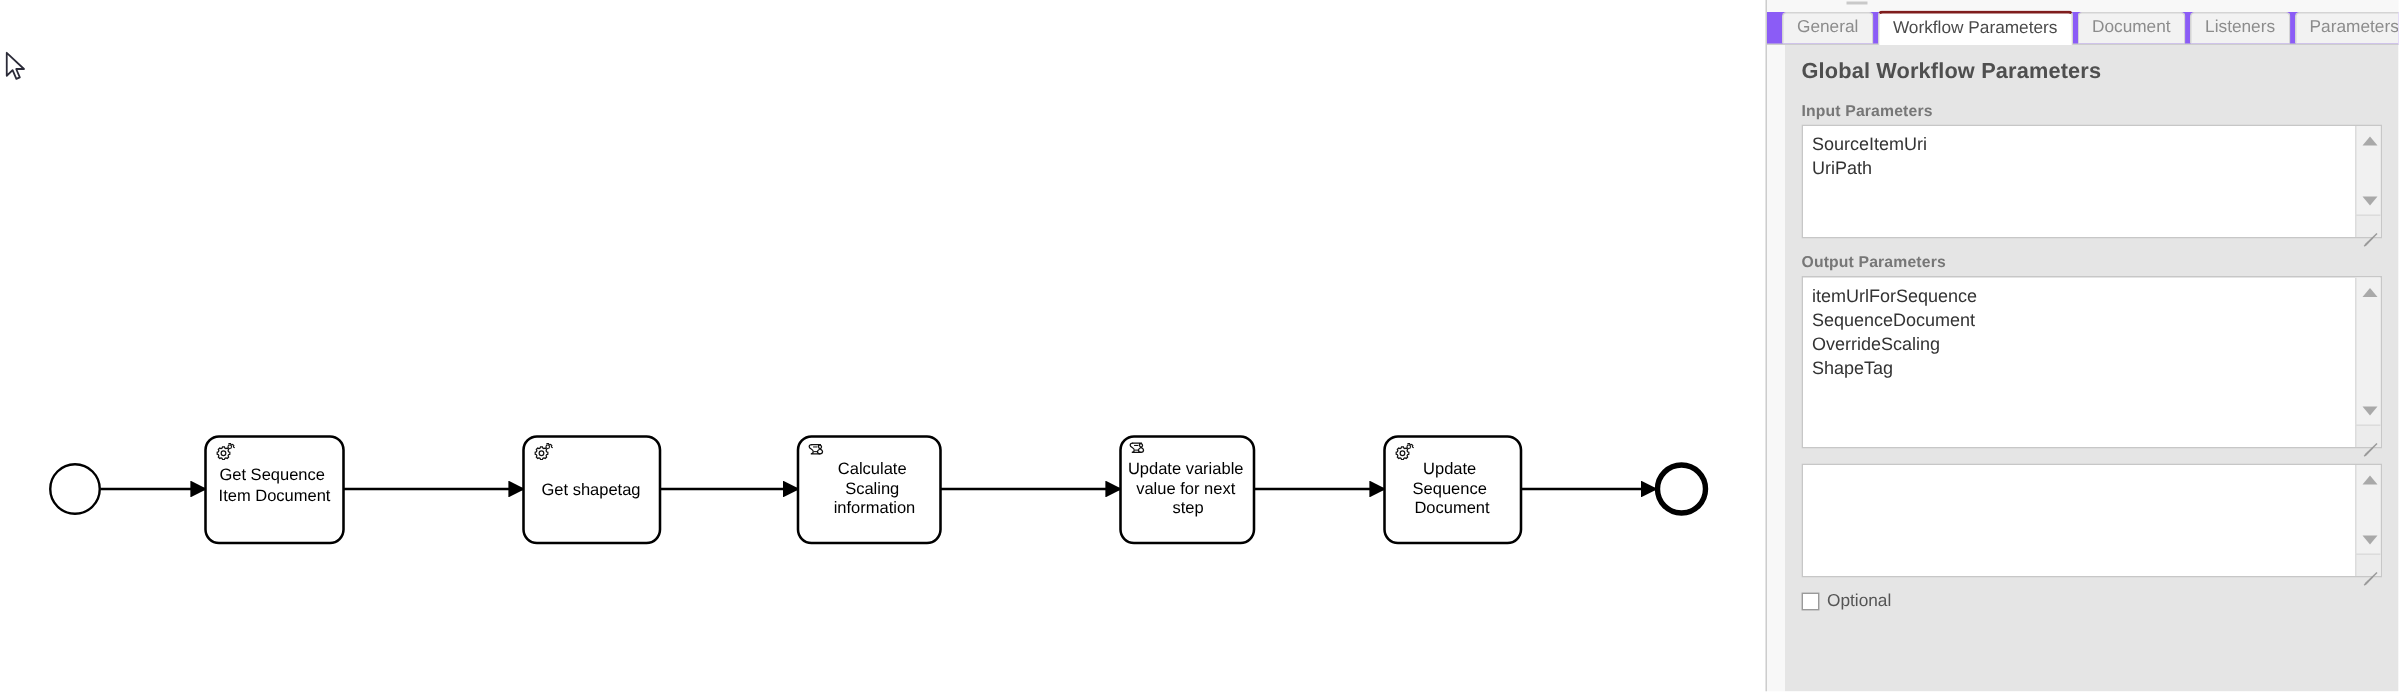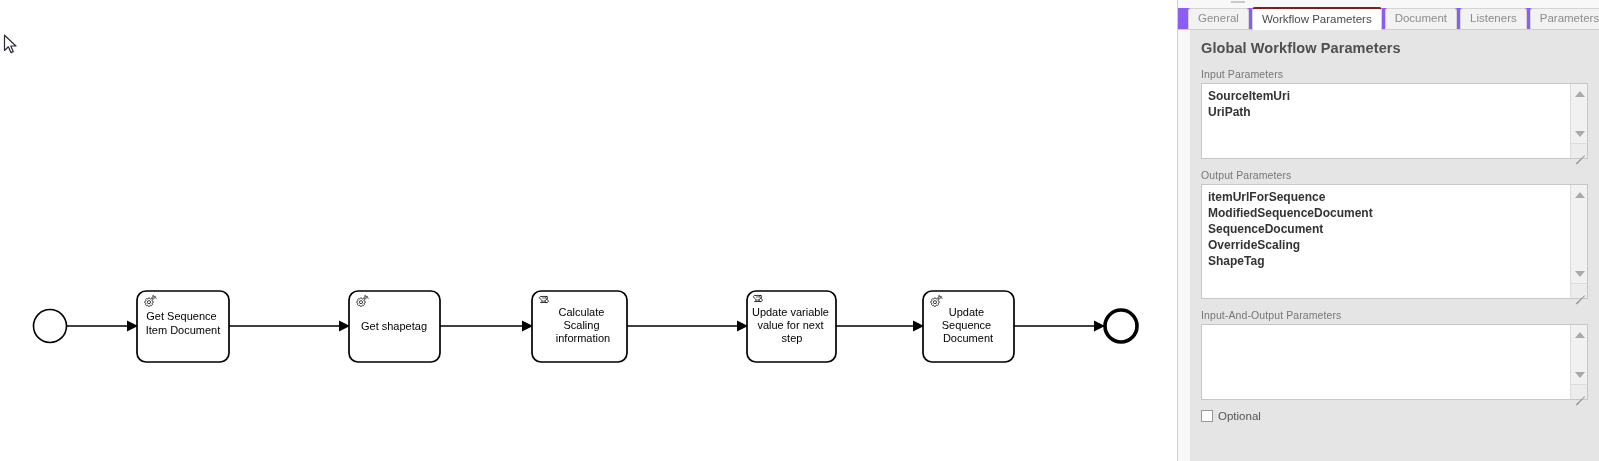--- a/index.html
+++ b/index.html
@@ -94,40 +94,39 @@
   .section-title {
     font-size: 14.5px;
     font-weight: bold;
     color: #4f4f4f;
     margin: 0 0 12px 0;
     letter-spacing: 0.1px;
   }
 
   .field-label {
     font-size: 10.5px;
-    font-weight: normal;
+    font-weight: bold;
     color: #777777;
     margin-bottom: 3px;
     letter-spacing: 0.1px;
   }
 
   .ta-wrap {
     position: relative;
     background: #ffffff;
     border: 1px solid #c7c7c7;
     margin-bottom: 10px;
   }
   .ta-list {
     padding: 4px 6px;
     font-size: 12px;
     color: #333333;
     line-height: 16px;
     height: 100%;
     overflow: hidden;
-    font-weight: bold;
   }
   .ta-list div { white-space: nowrap; }
 
   .sb {
     position: absolute; right: 0; top: 0;
     width: 17px; height: 100%;
     background: #f1f1f1;
     border-left: 1px solid #dcdcdc;
   }
   .sb .arrow {
@@ -323,41 +322,39 @@
             <i></i>
             <i></i>
             <i></i>
           </div>
       </div>
 
       <div class="field-label">Output Parameters</div>
       <div class="ta-wrap" style="height:115px;">
         <div class="ta-list">
           <div>itemUrlForSequence</div>
-          <div>ModifiedSequenceDocument</div>
           <div>SequenceDocument</div>
           <div>OverrideScaling</div>
           <div>ShapeTag</div>
         </div>
         <div class="sb">
           <div class="arrow up">
               <i class="tri u"></i>
             </div>
           <div class="arrow down">
               <i class="tri d"></i>
             </div>
         </div>
         <div class="grip">
             <i></i>
             <i></i>
             <i></i>
           </div>
       </div>
 
-      <div class="field-label">Input-And-Output Parameters</div>
       <div class="ta-wrap" style="height:76px;">
         <div class="ta-list"></div>
         <div class="sb">
           <div class="arrow up">
               <i class="tri u"></i>
             </div>
           <div class="arrow down">
               <i class="tri d"></i>
             </div>
         </div>

